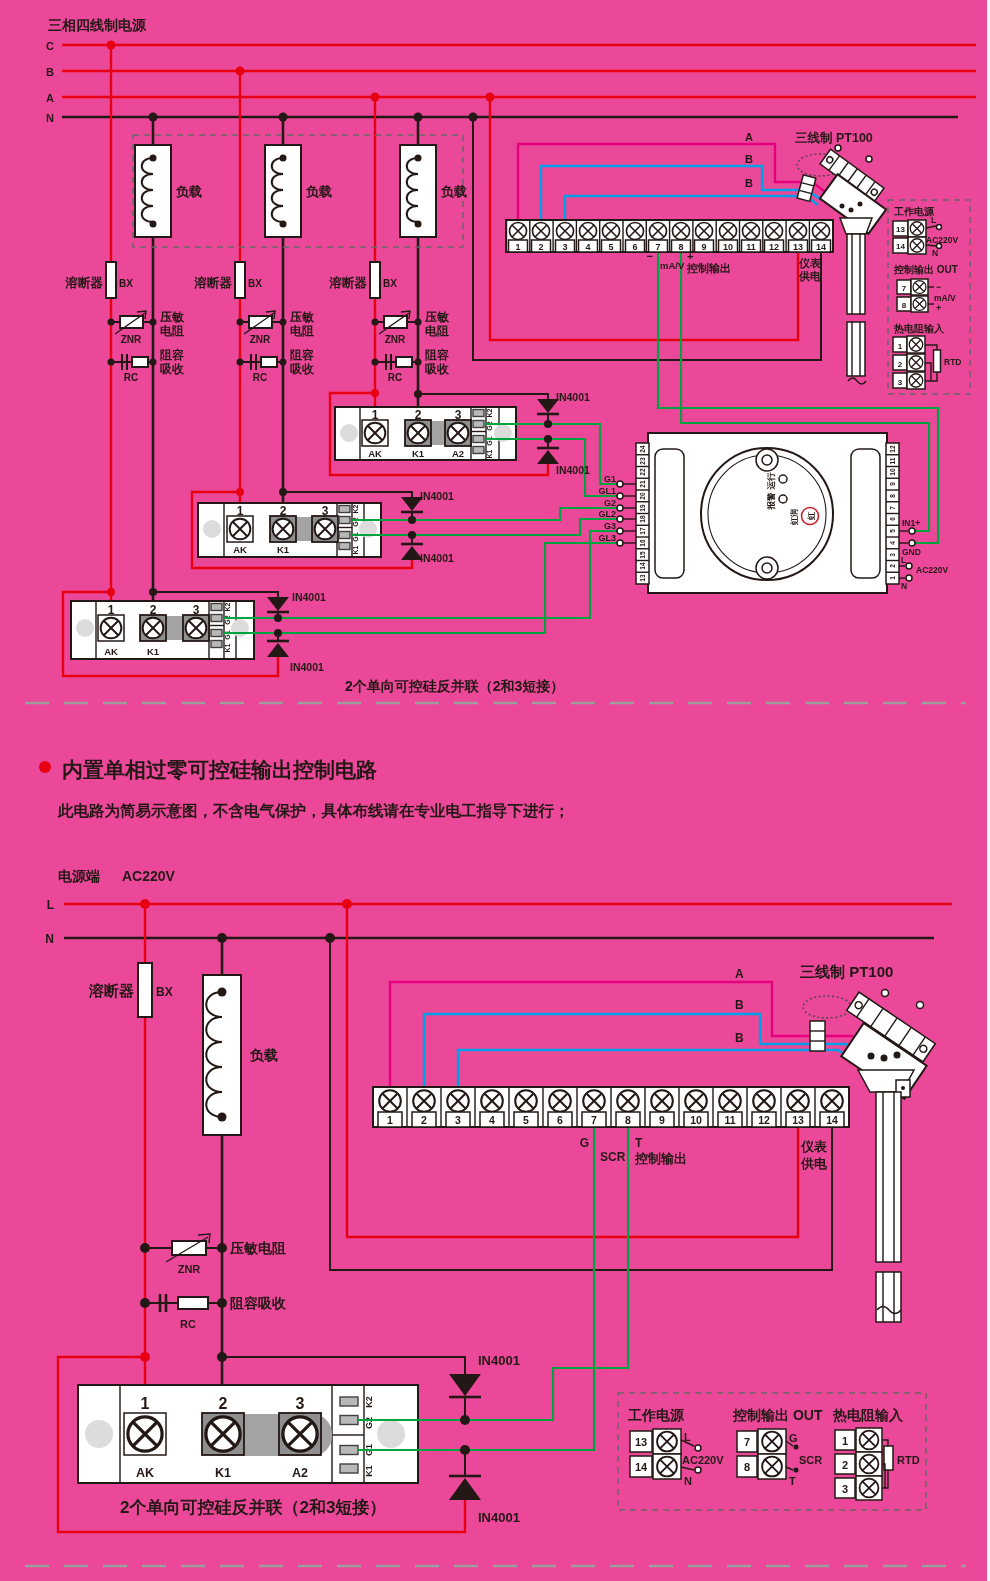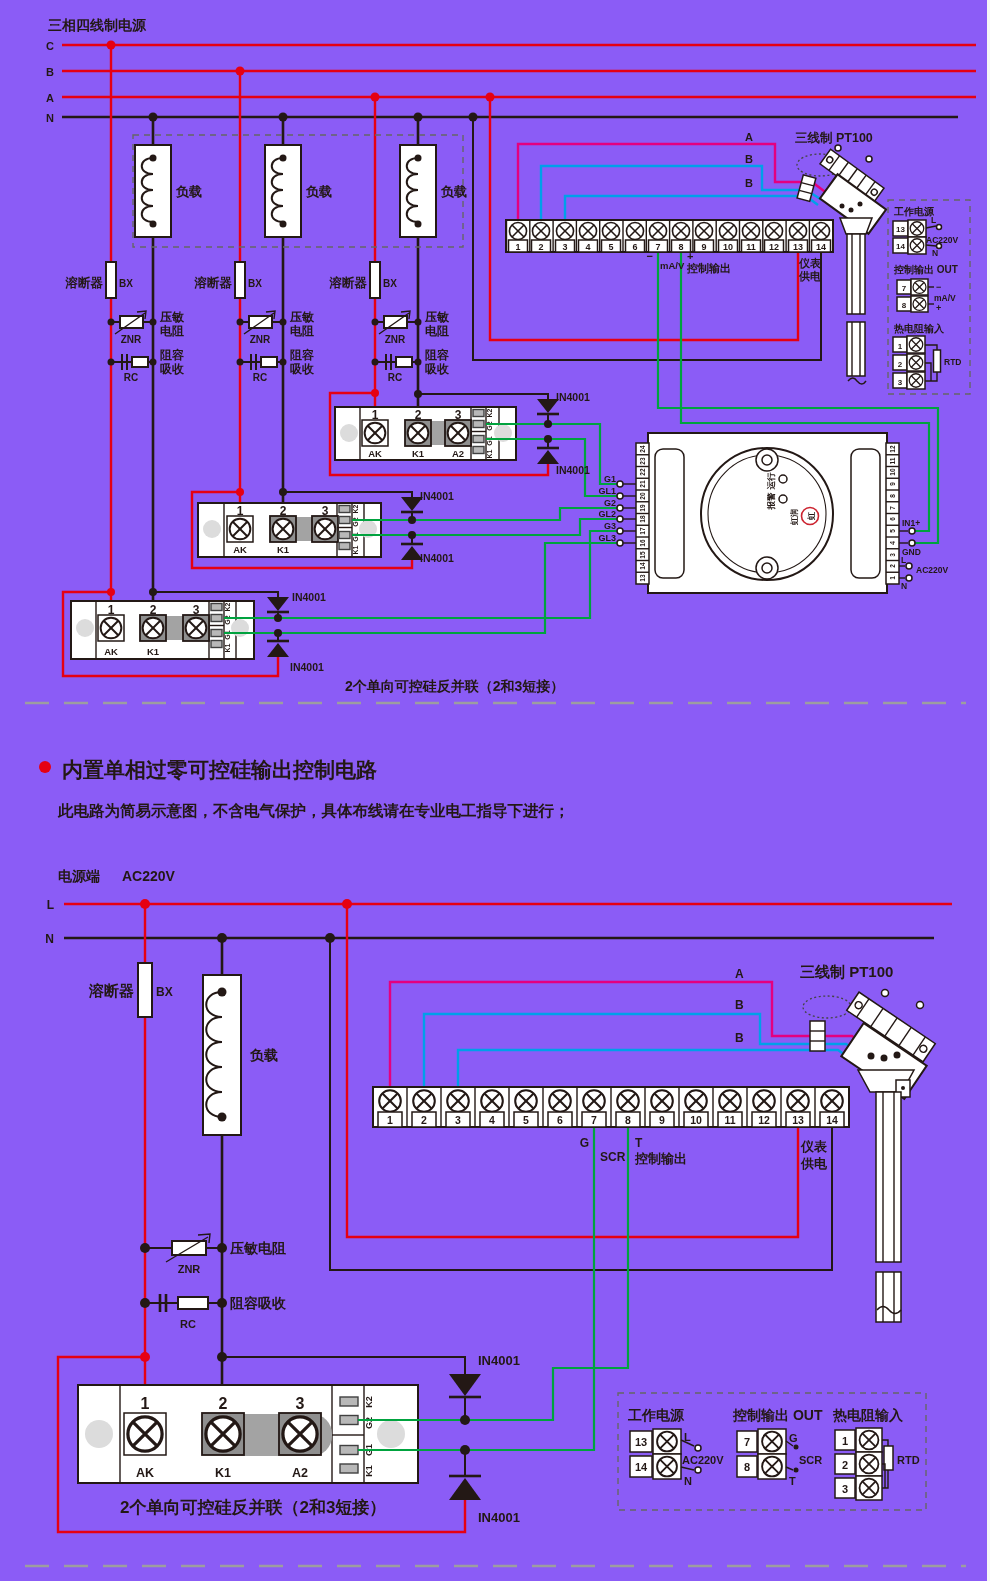--- a/index.html
+++ b/index.html
@@ -1,16 +1,16 @@
 <!DOCTYPE html>
 <html><head>
 <meta charset="utf-8">
 <style>
   html,body{margin:0;padding:0;background:#f6f6f6}
-  .page{position:relative;width:987px;height:1581px;background:#8b5cf6;overflow:hidden}
+  .page{position:relative;width:987px;height:1581px;background:#ec4899;overflow:hidden}
   svg{position:absolute;left:0;top:0}
   text{font-family:"Liberation Sans","DejaVu Sans",sans-serif;fill:#231815;font-weight:bold}
   .k{stroke:#231815;stroke-width:2;fill:none}
   .k1{stroke:#231815;stroke-width:1.4;fill:none}
   .k3{stroke:#231815;stroke-width:2.6;fill:none}
   .r{stroke:#e60012;stroke-width:2.4;fill:none}
   .g{stroke:#00a33e;stroke-width:2.2;fill:none}
   .mg{stroke:#e4007f;stroke-width:2.4;fill:none}
   .bl{stroke:#00a0e9;stroke-width:2.4;fill:none}
   .wb{fill:#fff;stroke:#231815;stroke-width:2}

